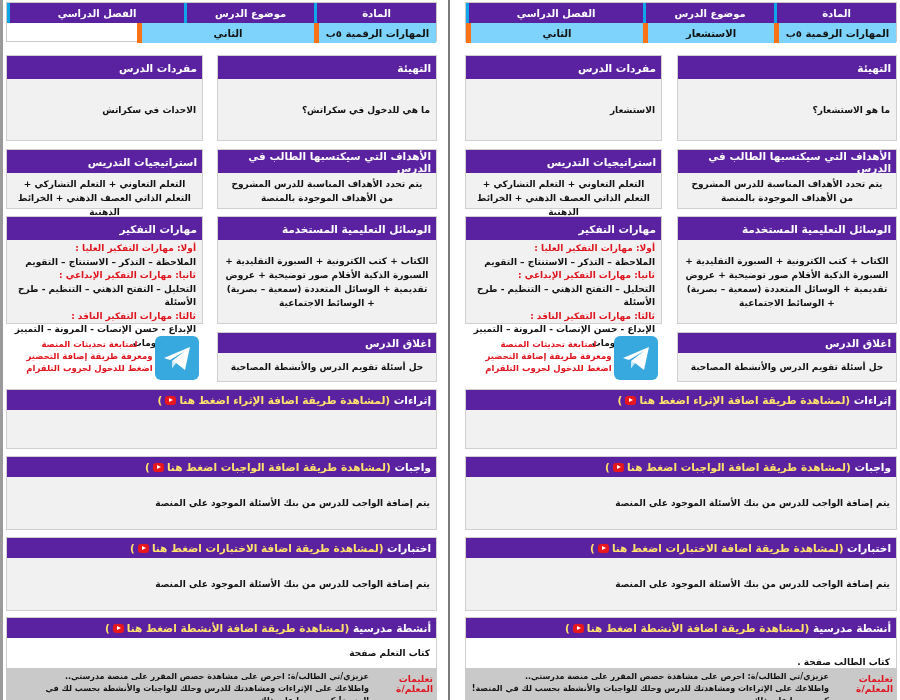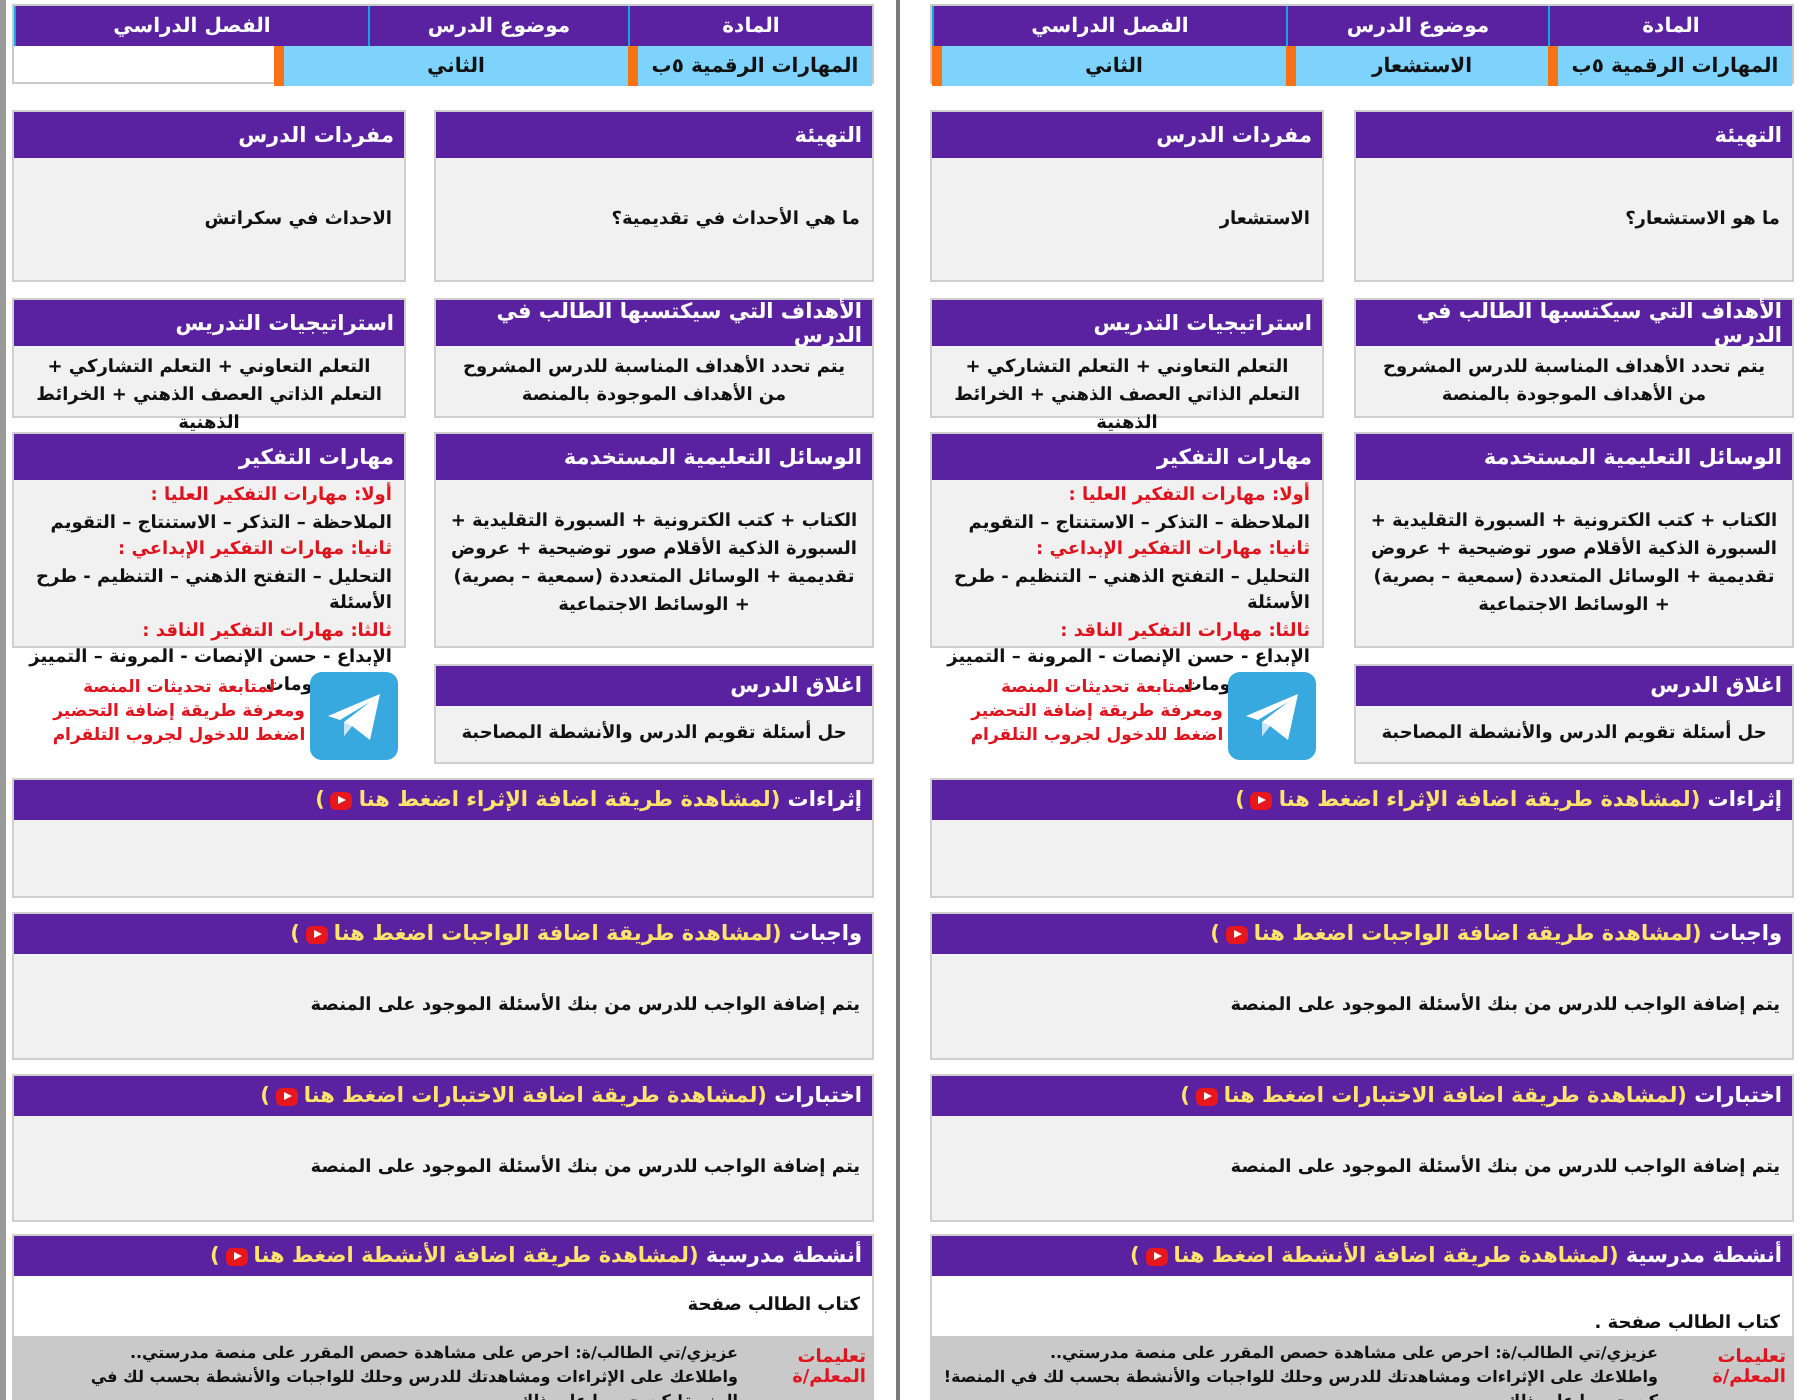--- a/index.html
+++ b/index.html
@@ -5,21 +5,21 @@
   * { box-sizing: border-box; margin: 0; padding: 0; }
   html, body { width: 900px; height: 700px; overflow: hidden; background: #ffffff; }
   body { font-family: "DejaVu Sans", sans-serif; position: relative; }
   .page { position: absolute; top: 0; width: 440px; height: 700px; background: #fff; direction: rtl; overflow: hidden; }
   .page.left { left: 0; border-left: 3px solid #9a9a9a; }
   .page.right { left: 462px; width: 438px; }
   .divider { position: absolute; left: 448px; top: 0; width: 2px; height: 700px; background: #7a7a7a; }
   .purple { background: #5a22a0; color: #fff; }
   .hdr-table { position: absolute; top: 2px; left: 3px; right: 3px; height: 40px; border: 1px solid #c9c9c9; }
   .hdr-row { display: flex; height: 20px; }
-  .hdr-cell { font-size: 10px; font-weight: bold; display: flex; align-items: center; justify-content: center; border-left: 1px solid #0ea5e9; }
+  .hdr-cell { font-size: 10px; font-weight: bold; display: flex; align-items: center; justify-content: center; border-left: 3px solid #0ea5e9; }
   .hdr-row.vals .hdr-cell { background: #7dd3fc; color: #111; border-left: 5px solid #f97316; }
   .c1 { width: 122px; }
   .c2 { width: 177px; }
   .c3 { flex: 1; }
   .box { position: absolute; border: 1px solid #cfcfcf; background: #f1f1f1; }
   .box .title { height: 23px; font-size: 10.5px; font-weight: bold; padding: 0 5px; display: flex; align-items: center; }
   .box .body { font-size: 9px; font-weight: bold; color: #111; padding: 4px 6px; line-height: 14px; }
   .center { text-align: center; }
   .vcenter { display: flex; align-items: center; }
   .red { color: #e0141e; }
@@ -46,21 +46,21 @@
       <div class="hdr-cell c2">الفصل الدراسي</div>
     </div>
     <div class="hdr-row vals">
       <div class="hdr-cell c1">المهارات الرقمية ٥ب</div>
       <div class="hdr-cell c2">الثاني</div>
     </div>
   </div>
 
   <div class="box" style="top:55px; right:3px; width:220px; height:86px;">
     <div class="title purple">التهيئة</div>
-    <div class="body vcenter" style="height:61px;">ما هي الأحداث في تقديمية؟</div>
+    <div class="body vcenter" style="height:61px;">ما هي للدخول في سكراتش؟</div>
   </div>
   <div class="box" style="top:55px; left:3px; width:197px; height:86px;">
     <div class="title purple">مفردات الدرس</div>
     <div class="body vcenter" style="height:61px;">الاحداث في سكراتش</div>
   </div>
 
   <div class="box" style="top:149px; right:3px; width:220px; height:60px;">
     <div class="title purple">الأهداف التي سيكتسبها الطالب في الدرس</div>
     <div class="body center">يتم تحدد الأهداف المناسبة للدرس المشروح من الأهداف الموجودة بالمنصة</div>
   </div>
@@ -132,21 +132,21 @@
     <div class="body vcenter" style="height:52px;">يتم إضافة الواجب للدرس من بنك الأسئلة الموجود على المنصة</div>
   </div>
 
   <div class="box wide" style="top:617px; left:3px; right:3px; height:52px; background:#fff;">
     <div class="title purple">
       <span>أنشطة مدرسية</span>&nbsp;
       <span class="yel">(لمشاهدة طريقة اضافة الأنشطة اضغط هنا</span>
       <span class="yt"></span>
       <span class="yel">)</span>
     </div>
-    <div class="body vcenter" style="height:30px;">كتاب الطالب صفحة</div>
+    <div class="body vcenter" style="height:30px;">كتاب التعلم صفحة</div>
   </div>
 
   <div class="footer">
     <div class="lbl">تعليمات المعلم/ة</div>
     <div class="txt">
       <div>عزيزي/تي الطالب/ة: احرص على مشاهدة حصص المقرر على منصة مدرستي..</div>
       <div>واطلاعك على الإثراءات ومشاهدتك للدرس وحلك للواجبات والأنشطة بحسب لك في المنصة! كن حريصا على ذلك.</div>
     </div>
   </div>
 </div>

